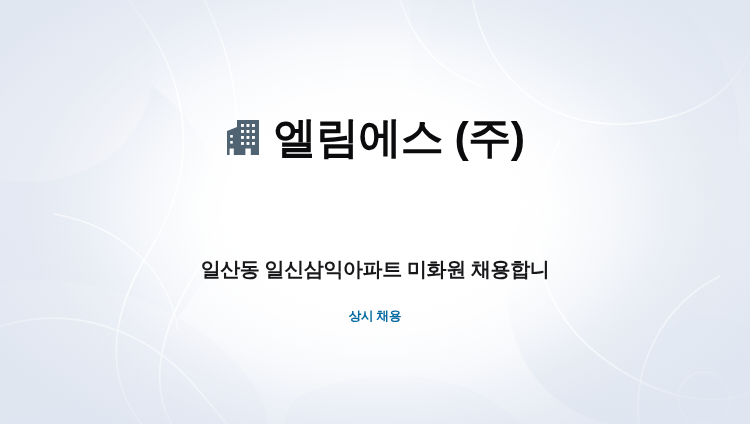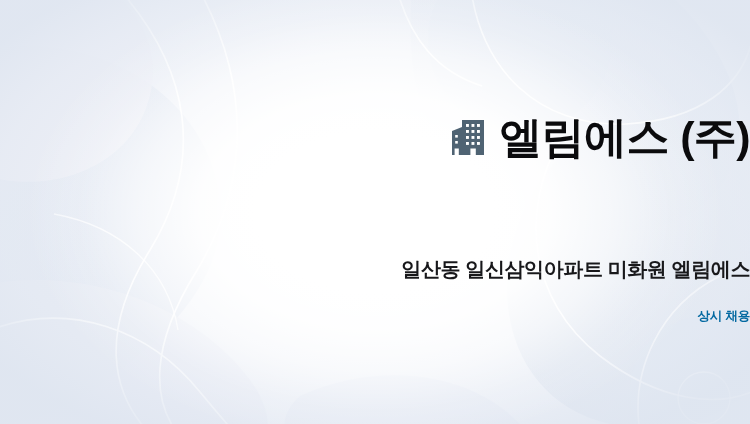--- a/index.html
+++ b/index.html
@@ -41,21 +41,21 @@
         rgba(230,235,244,0) 56%,
         rgba(226,232,242,0.55) 82%,
         rgba(222,229,240,0.85) 100%);
     pointer-events:none;
   }
 
   
   .content{
     position:absolute;inset:0;
     display:flex;flex-direction:column;
-    align-items:flex-end;justify-content:center;
+    align-items:center;justify-content:center;
     text-align:center;
   }
   .title-row{
     display:flex;align-items:center;justify-content:center;
     gap:14px;
     margin-bottom:52px;
   }
   .building-icon{
     display:block;width:34px;height:36px;flex:0 0 auto;
   }
@@ -171,18 +171,18 @@
           <rect x="4.2" y="22" width="2.6" height="2.6"></rect>
         </g>
 
         <rect x="3.6" y="29.5" width="4.2" height="6.5" fill="#ffffff"></rect>
         <rect x="19.4" y="29.5" width="5.4" height="6.5" fill="#ffffff"></rect>
       </svg>
 
       <h1 class="company-title">엘림에스 (주)</h1>
     </div>
 
-    <h2 class="job-subtitle">일산동 일신삼익아파트 미화원 엘림에스</h2>
+    <h2 class="job-subtitle">일산동 일신삼익아파트 미화원 채용합니</h2>
 
     <p class="job-caption">상시 채용</p>
 
   </div>
 </div>
 
 </body></html>

